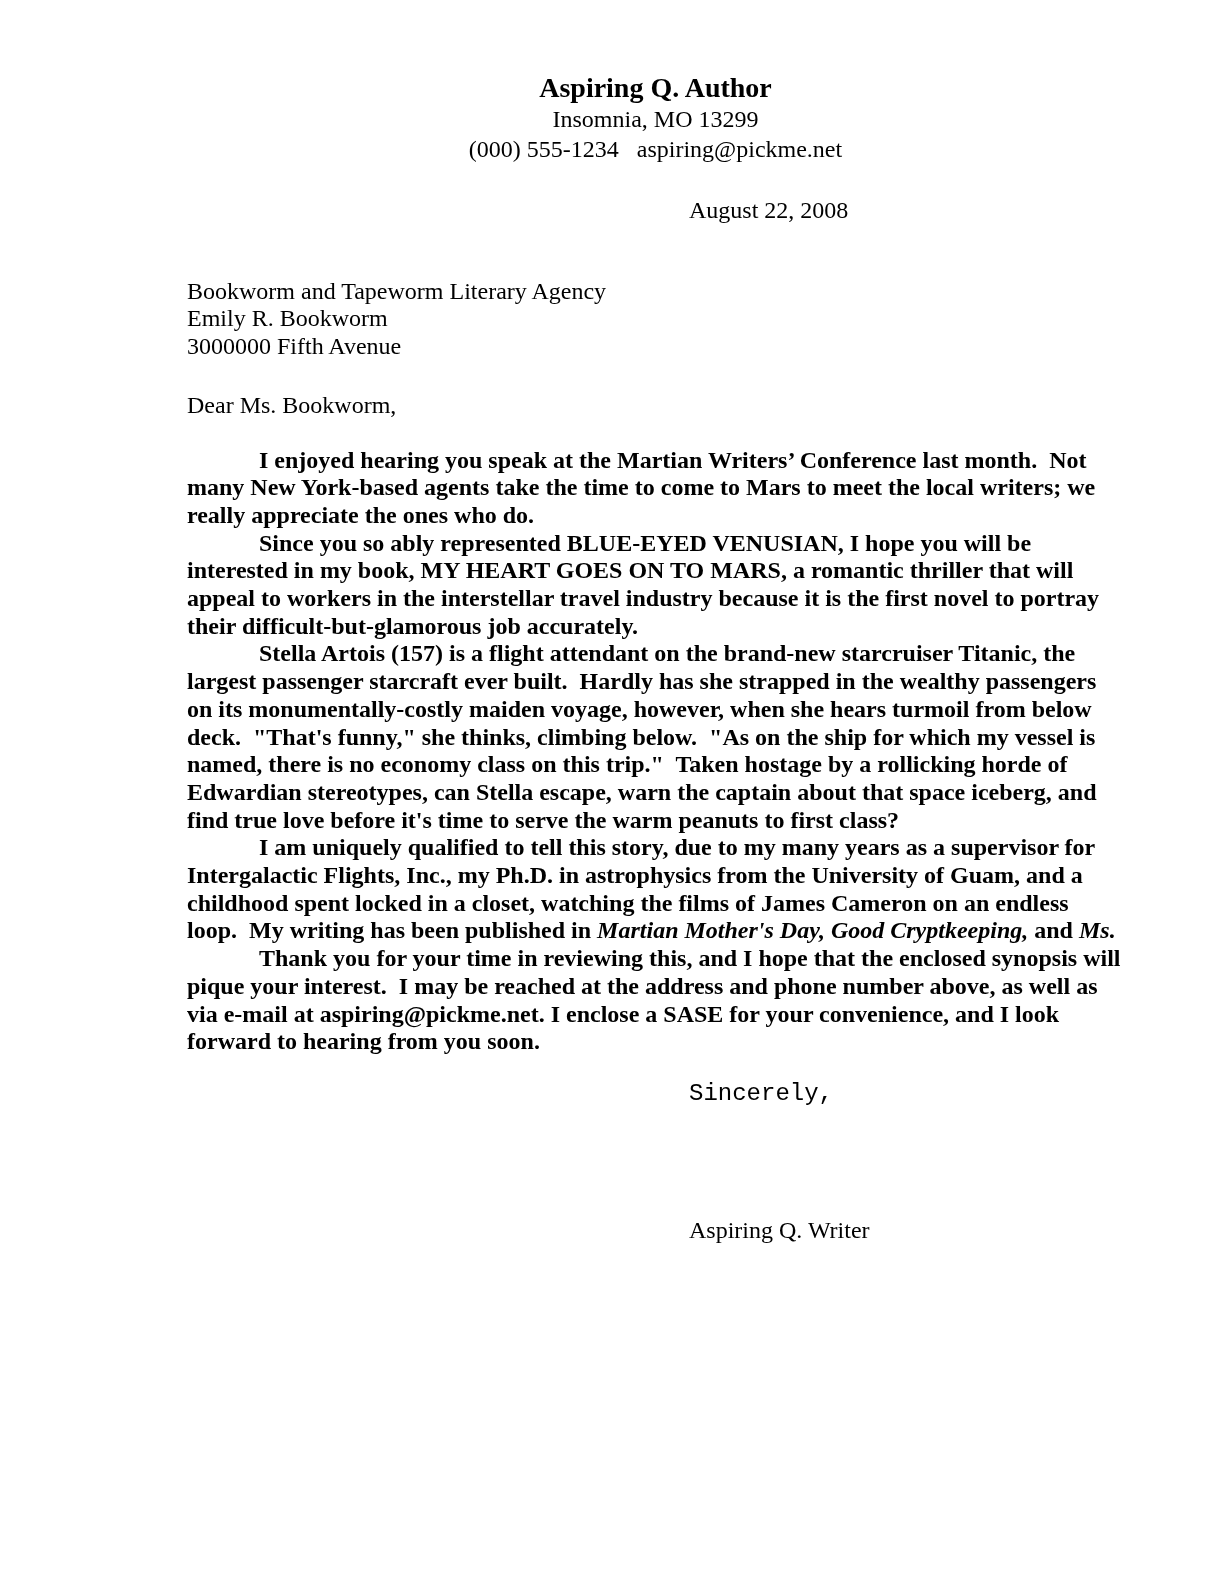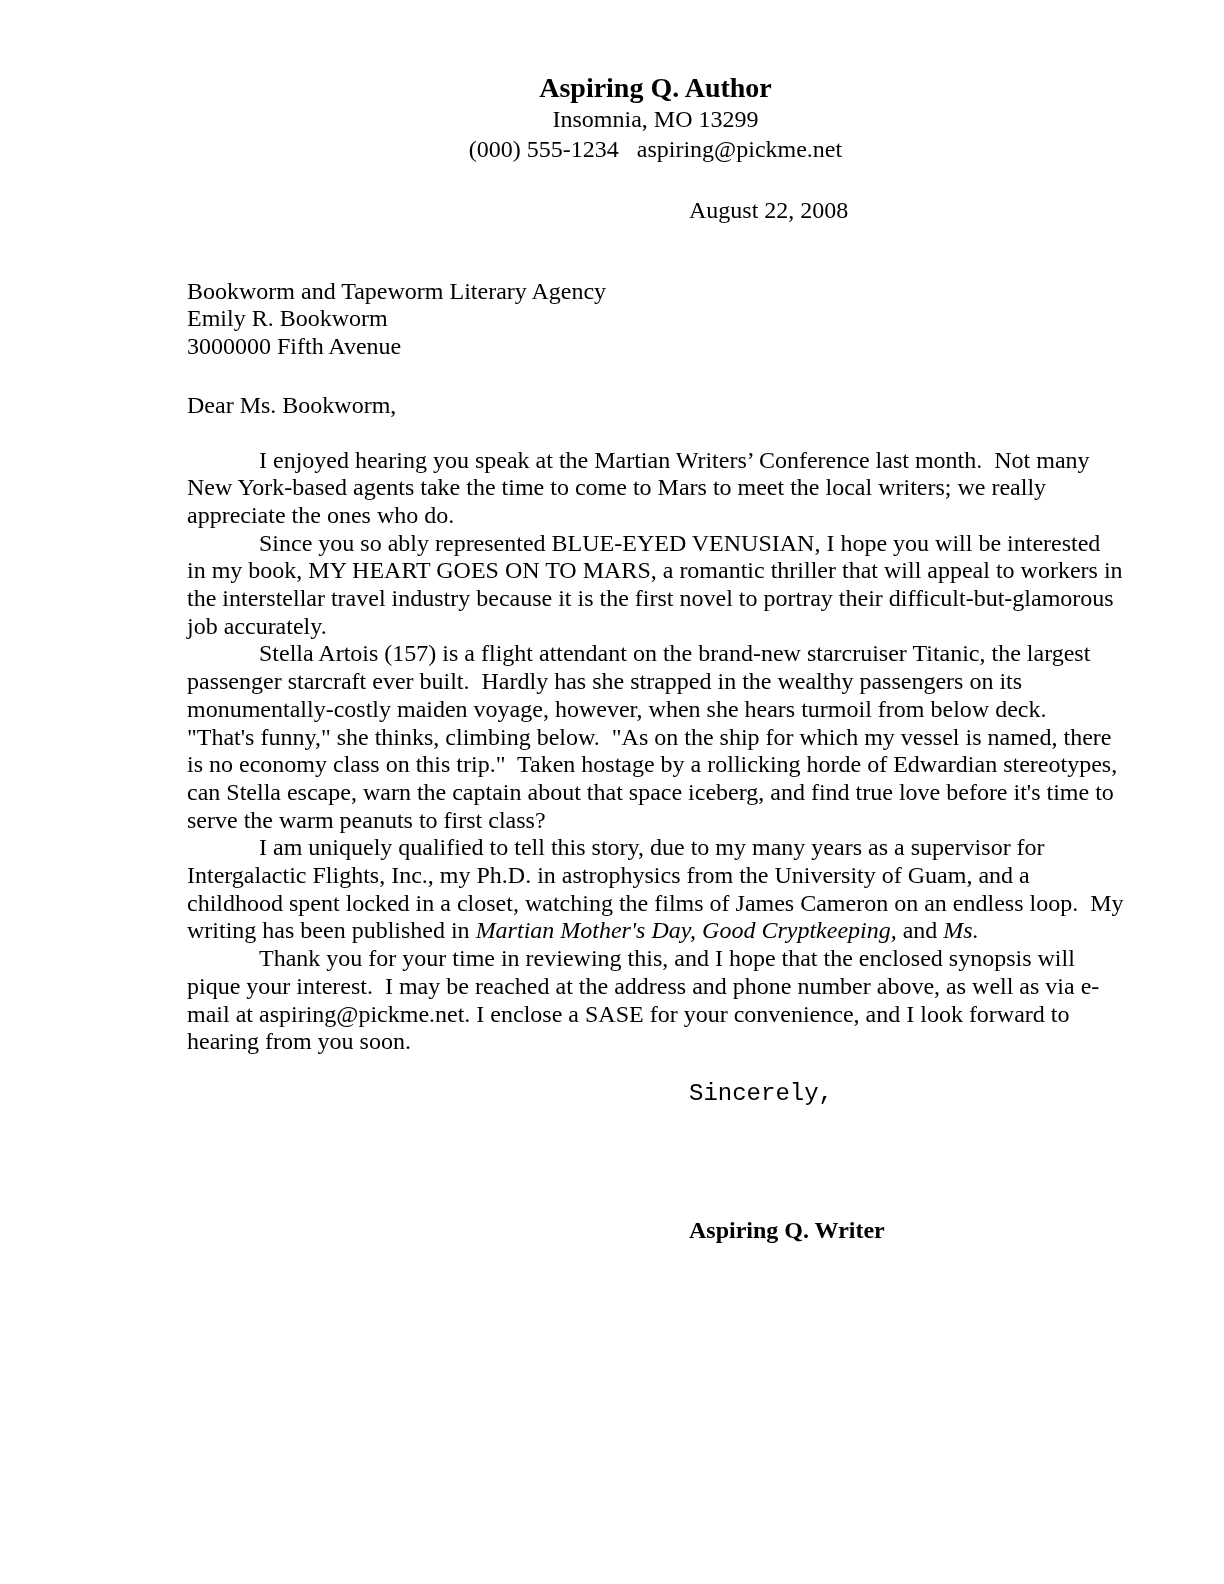--- a/index.html
+++ b/index.html
@@ -39,38 +39,38 @@
     margin-left: 502px;
   }
   .recipient {
     margin-top: 53px;
   }
   .salutation {
     margin-top: 31px;
   }
   .letter-body {
     margin-top: 27px;
+    font-weight: bold;
   }
   .letter-body p {
     margin: 0;
     text-indent: 72px;
     white-space: pre-wrap;
   }
   .italic {
     font-style: italic;
   }
   .closing {
     margin-top: 24px;
     margin-left: 502px;
     font-family: Liberation Mono, monospace;
   }
   .signature {
     margin-top: 109px;
     margin-left: 502px;
-    font-weight: bold;
   }
 </style>
 </head>
 <body>
 
 <div class="page">
 
   <header class="sender">
     <div class="sender-name">Aspiring Q. Author</div>
     <div>Insomnia, MO  13299</div>

